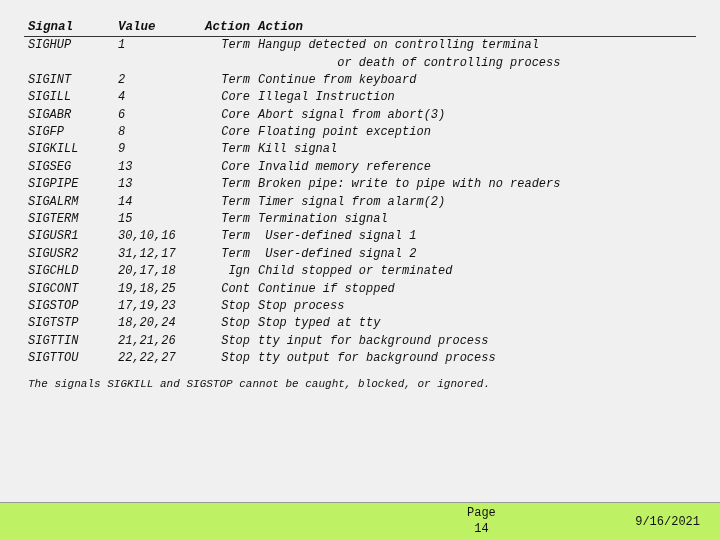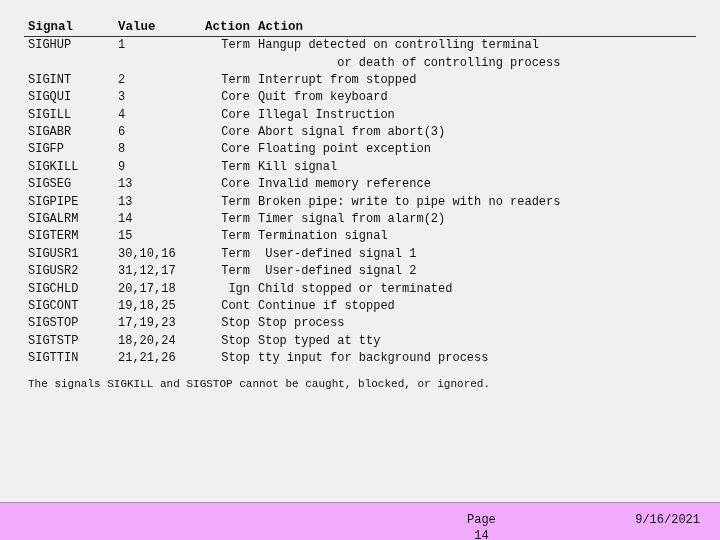--- a/index.html
+++ b/index.html
@@ -11,20 +11,21 @@
       font-size: 12px;
       color: #111;
       display: flex;
       flex-direction: column;
     }
     .main-content {
       flex: 1;
       padding: 18px 24px 10px 24px;
       background: #f0f0f0;
       overflow: hidden;
+      font-style: italic;
     }
     .signal-table {
       width: 100%;
       border-collapse: collapse;
       font-family: 'Courier New', Courier, monospace;
       font-size: 12px;
     }
     .signal-table td {
       padding: 0px 4px;
       vertical-align: top;
@@ -47,25 +48,26 @@
       display: block;
       width: 100%;
     }
     .footnote {
       margin-top: 10px;
       font-family: 'Courier New', Courier, monospace;
       font-size: 11px;
       padding-left: 4px;
     }
     .footer {
-      background: #f0abfc;
+      background: #bef264;
       height: 38px;
       display: flex;
+      align-items: center;
       justify-content: space-between;
-      padding: 10px 20px;
+      padding: 16px 20px;
       border-top: 1px solid #999;
     }
     .footer-page {
       flex: 1;
       text-align: center;
       font-family: 'Courier New', Courier, monospace;
       font-size: 12px;
       line-height: 1.3;
     }
     .footer-date {
@@ -100,27 +102,21 @@
         <tr>
           <td class="col-signal"></td>
           <td class="col-value"></td>
           <td class="col-action"></td>
           <td class="col-comment">           or death of controlling process</td>
         </tr>
         <tr>
           <td class="col-signal">SIGINT</td>
           <td class="col-value">2</td>
           <td class="col-action">Term</td>
-          <td class="col-comment">Interrupt from stopped</td>
-        </tr>
-        <tr>
-          <td class="col-signal">SIGQUI</td>
-          <td class="col-value">3</td>
-          <td class="col-action">Core</td>
-          <td class="col-comment">Quit from keyboard</td>
+          <td class="col-comment">Continue from keyboard</td>
         </tr>
         <tr>
           <td class="col-signal">SIGILL</td>
           <td class="col-value">4</td>
           <td class="col-action">Core</td>
           <td class="col-comment">Illegal Instruction</td>
         </tr>
         <tr>
           <td class="col-signal">SIGABR</td>
           <td class="col-value">6</td>
@@ -197,20 +193,26 @@
           <td class="col-signal">SIGTSTP</td>
           <td class="col-value">18,20,24</td>
           <td class="col-action">Stop</td>
           <td class="col-comment">Stop typed at tty</td>
         </tr>
         <tr>
           <td class="col-signal">SIGTTIN</td>
           <td class="col-value">21,21,26</td>
           <td class="col-action">Stop</td>
           <td class="col-comment">tty input for background process</td>
+        </tr>
+        <tr>
+          <td class="col-signal">SIGTTOU</td>
+          <td class="col-value">22,22,27</td>
+          <td class="col-action">Stop</td>
+          <td class="col-comment">tty output for background process</td>
         </tr>
       </tbody>
   </table>
 
   <div class="footnote">The  signals SIGKILL and SIGSTOP cannot be caught, blocked, or ignored.</div>
 </div>
 
 <div class="footer">
   <div style="flex:1"></div>
   <div class="footer-page">

